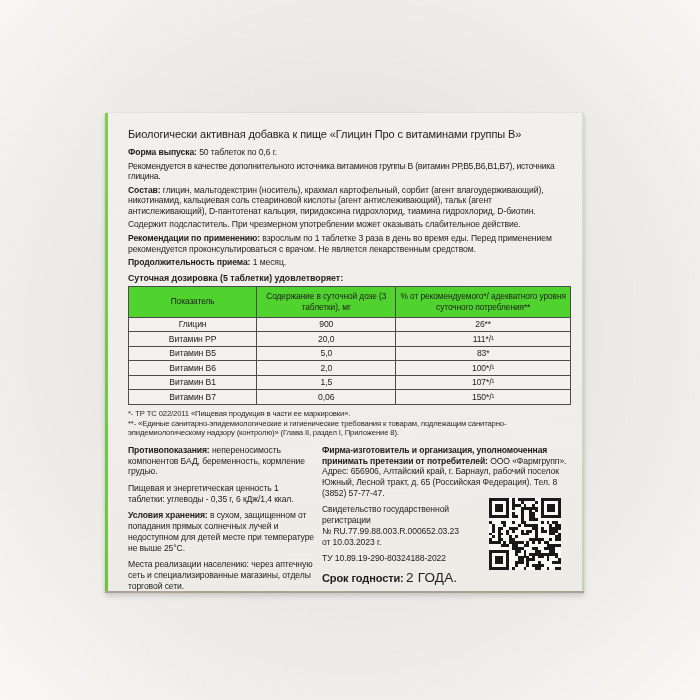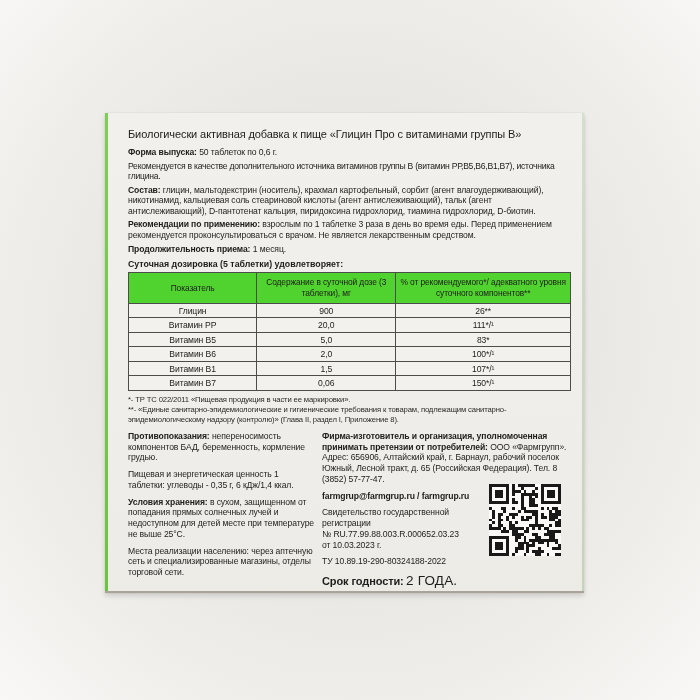--- a/index.html
+++ b/index.html
@@ -56,38 +56,39 @@
     <div class="content">
 
       <div class="title">Биологически активная добавка к пище «Глицин Про с витаминами группы В»</div>
 
       <p class="para"><b>Форма выпуска:</b> <span>50 таблеток по 0,6 г.</span></p>
 
       <p class="para tight">Рекомендуется в качестве дополнительного источника витаминов группы В (витамин РР,В5,В6,В1,В7), источника глицина.</p>
 
       <p class="para"><b>Состав:</b> <span>глицин, мальтодекстрин (носитель), крахмал картофельный, сорбит (агент влагоудерживающий), никотинамид, кальциевая соль стеариновой кислоты (агент антислеживающий), тальк (агент антислеживающий), D-пантотенат кальция, пиридоксина гидрохлорид, тиамина гидрохлорид, D-биотин.</span></p>
 
+      <p class="para">Содержит подсластитель. При чрезмерном употреблении может оказывать слабительное действие.</p>
 
       <p class="para"><b>Рекомендации по применению:</b> <span>взрослым по 1 таблетке 3 раза в день во время еды. Перед применением рекомендуется проконсультироваться с врачом. Не является лекарственным средством.</span></p>
 
       <p class="para"><b>Продолжительность приема:</b> <span>1 месяц.</span></p>
 
       <div class="dosage-heading">Суточная дозировка (5 таблетки) удовлетворяет:</div>
 
       <table>
         <colgroup>
             <col class="c1">
             <col class="c2">
             <col class="c3">
           </colgroup>
         <thead>
           <tr>
             <th>Показатель</th>
             <th>Содержание в суточной дозе (3 таблетки), мг</th>
-            <th>% от рекомендуемого*/ адекватного уровня суточного компонентов**</th>
+            <th>% от рекомендуемого*/ адекватного уровня суточного потребления**</th>
           </tr>
         </thead>
         <tbody>
             <tr>
               <td>Глицин</td>
               <td>900</td>
               <td>26**</td>
             </tr>
             <tr>
               <td>Витамин РР</td>
@@ -124,21 +125,20 @@
 
       <div class="columns">
         <div class="col-left">
           <p class="para"><b>Противопоказания:</b> <span>непереносимость компонентов БАД, беременность, кормление грудью.</span></p>
           <p class="para">Пищевая и энергетическая ценность 1 таблетки: углеводы - 0,35 г, 6 кДж/1,4 ккал.</p>
           <p class="para"><b>Условия хранения:</b> <span>в сухом, защищенном от попадания прямых солнечных лучей и недоступном для детей месте при температуре не выше 25°С.</span></p>
           <p class="para">Места реализации населению: через аптечную сеть и специализированные магазины, отделы торговой сети.</p>
         </div>
         <div class="col-right">
           <p class="para"><b>Фирма-изготовитель и организация, уполномоченная принимать претензии от потребителей:</b> <span>ООО «Фармгрупп». Адрес: 656906, Алтайский край, г. Барнаул, рабочий поселок Южный, Лесной тракт, д. 65 (Российская Федерация). Тел. 8 (3852) 57-77-47.</span></p>
-          <p class="para contacts">farmgrup@farmgrup.ru / farmgrup.ru</p>
           <div class="reg-text">
             <p class="para preline">Свидетельство государственной регистрации
 № RU.77.99.88.003.R.000652.03.23
 от 10.03.2023 г.</p>
             <p class="para">ТУ 10.89.19-290-80324188-2022</p>
             <p class="para shelf"><b>Срок годности:</b> <span class="shelf-value">2 ГОДА.</span></p>
           </div>
           <div class="qr"><svg xmlns="http://www.w3.org/2000/svg" viewBox="0 0 25 25" shape-rendering="crispEdges">
                 <rect width="25" height="25" fill="#faf9f7"></rect>
                 <rect x="8" y="0" width="1" height="1" fill="#191919"></rect>

